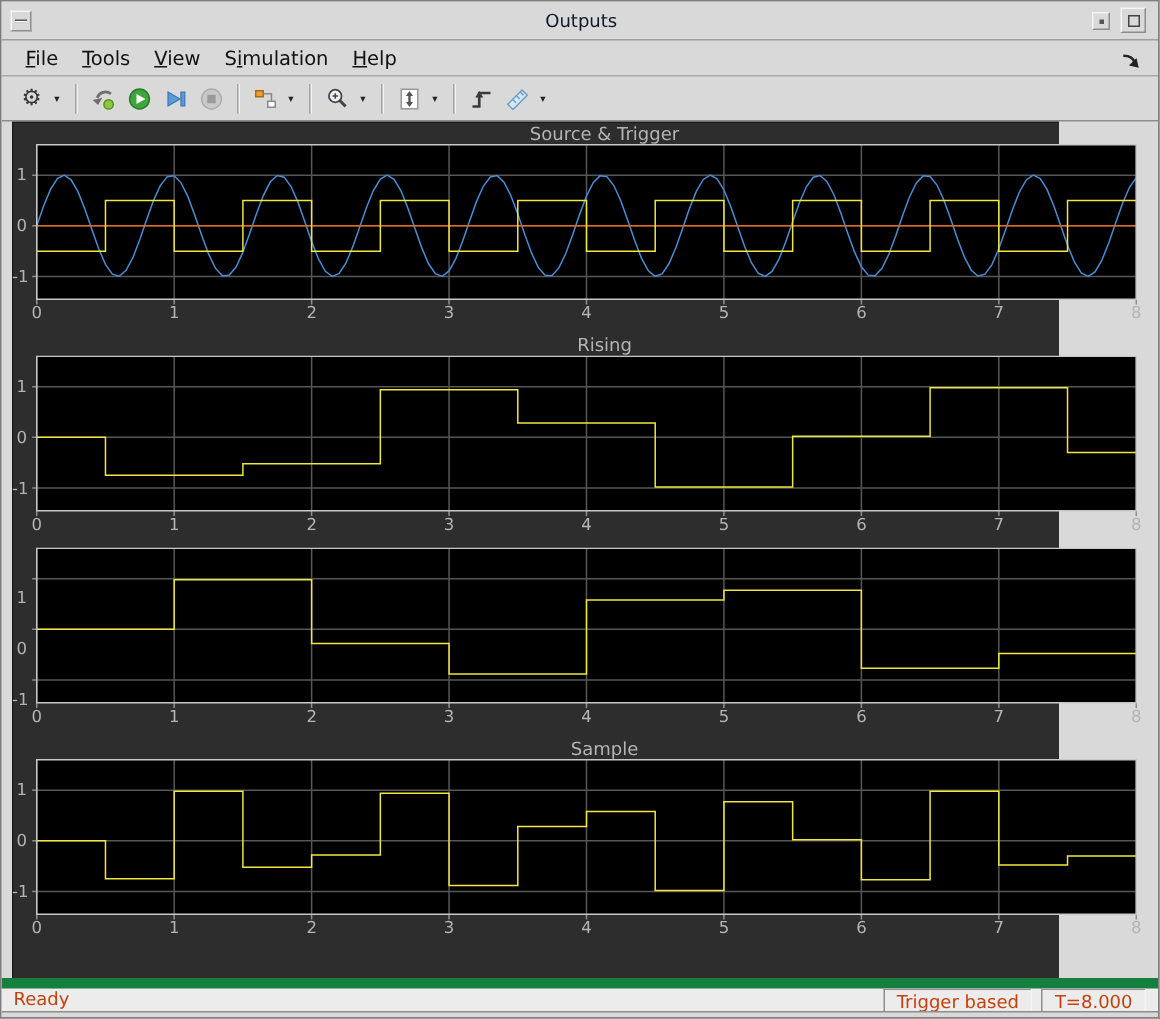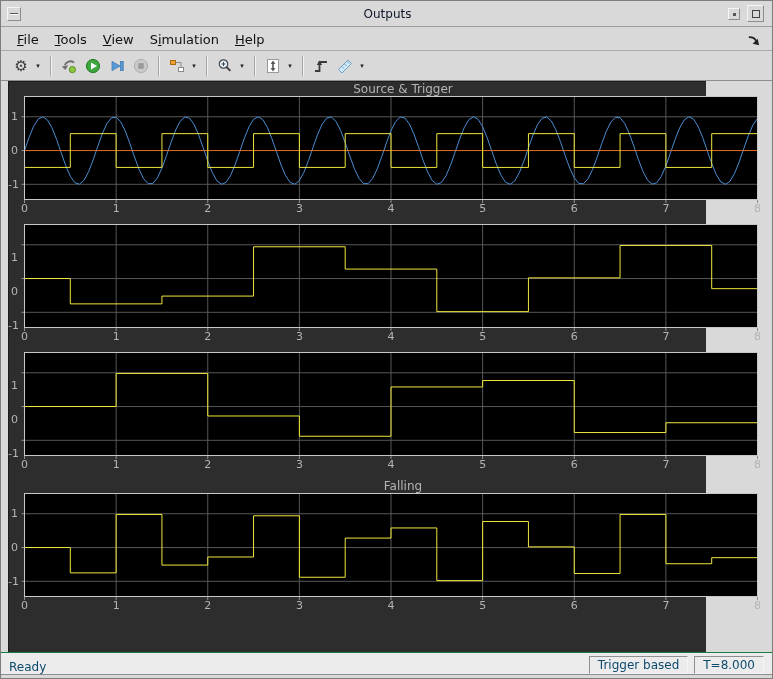--- a/index.html
+++ b/index.html
@@ -85,22 +85,22 @@
     position:absolute;top:0;transform:translateX(-50%);
     font-size:11px;color:#b4b4b4;white-space:nowrap;
   }
   .plot-ylabel{
     position:absolute;left:0;width:10px;text-align:right;
     font-size:11px;color:#b4b4b4;line-height:13px;
   }
   
   .statusbar{
     position:absolute;left:0;top:651px;width:100%;height:22px;
-    background:#ececec;border-top:1px solid #15803d;
-    display:flex;align-items:flex-end;font-size:12px;color:#0c4a6e;
+    background:#ececec;border-top:7px solid #15803d;
+    display:flex;align-items:flex-start;font-size:12px;color:#c2410c;
     padding:0 8px;
   }
   .status-left{flex:0 0 auto;}
   .status-spacer{flex:1 1 auto;}
   .status-box{
     border:1px solid;border-color:#8f8f8f #f4f4f4 #f4f4f4 #8f8f8f;
     background:#ececec;height:18px;line-height:16px;
     padding:0 8px;margin-left:6px;white-space:nowrap;
   }
   .bottom-border{
@@ -278,20 +278,21 @@
           <span style="left: 462.625px;">5</span>
           <span style="left: 554.25px;">6</span>
           <span style="left: 645.875px;">7</span>
           <span style="left: 737.5px;">8</span>
         </div>
         <span class="plot-ylabel" style="top: 27.2623px;">1</span>
         <span class="plot-ylabel" style="top: 61.0328px;">0</span>
         <span class="plot-ylabel" style="top: 94.8033px;">-1</span>
       </div>
       <div class="plot">
+        <div class="plot-title">Rising</div>
         <svg width="742" height="108" style="display:block">
           <rect x="4.5" y="0.5" width="733" height="103" fill="#000000"></rect>
           <line x1="4.5" y1="0.5" x2="4.5" y2="103.5" stroke="#575757" stroke-width="1"></line>
           <line x1="96.125" y1="0.5" x2="96.125" y2="103.5" stroke="#575757" stroke-width="1"></line>
           <line x1="187.75" y1="0.5" x2="187.75" y2="103.5" stroke="#575757" stroke-width="1"></line>
           <line x1="279.375" y1="0.5" x2="279.375" y2="103.5" stroke="#575757" stroke-width="1"></line>
           <line x1="371" y1="0.5" x2="371" y2="103.5" stroke="#575757" stroke-width="1"></line>
           <line x1="462.625" y1="0.5" x2="462.625" y2="103.5" stroke="#575757" stroke-width="1"></line>
           <line x1="554.25" y1="0.5" x2="554.25" y2="103.5" stroke="#575757" stroke-width="1"></line>
           <line x1="645.875" y1="0.5" x2="645.875" y2="103.5" stroke="#575757" stroke-width="1"></line>
@@ -368,21 +369,21 @@
           <span style="left: 462.625px;">5</span>
           <span style="left: 554.25px;">6</span>
           <span style="left: 645.875px;">7</span>
           <span style="left: 737.5px;">8</span>
         </div>
         <span class="plot-ylabel" style="top: 27.2623px;">1</span>
         <span class="plot-ylabel" style="top: 61.0328px;">0</span>
         <span class="plot-ylabel" style="top: 94.8033px;">-1</span>
       </div>
       <div class="plot">
-        <div class="plot-title">Falling</div>
+        <div class="plot-title">Sample</div>
         <svg width="742" height="108" style="display:block">
           <rect x="4.5" y="0.5" width="733" height="103" fill="#000000"></rect>
           <line x1="4.5" y1="0.5" x2="4.5" y2="103.5" stroke="#575757" stroke-width="1"></line>
           <line x1="96.125" y1="0.5" x2="96.125" y2="103.5" stroke="#575757" stroke-width="1"></line>
           <line x1="187.75" y1="0.5" x2="187.75" y2="103.5" stroke="#575757" stroke-width="1"></line>
           <line x1="279.375" y1="0.5" x2="279.375" y2="103.5" stroke="#575757" stroke-width="1"></line>
           <line x1="371" y1="0.5" x2="371" y2="103.5" stroke="#575757" stroke-width="1"></line>
           <line x1="462.625" y1="0.5" x2="462.625" y2="103.5" stroke="#575757" stroke-width="1"></line>
           <line x1="554.25" y1="0.5" x2="554.25" y2="103.5" stroke="#575757" stroke-width="1"></line>
           <line x1="645.875" y1="0.5" x2="645.875" y2="103.5" stroke="#575757" stroke-width="1"></line>

